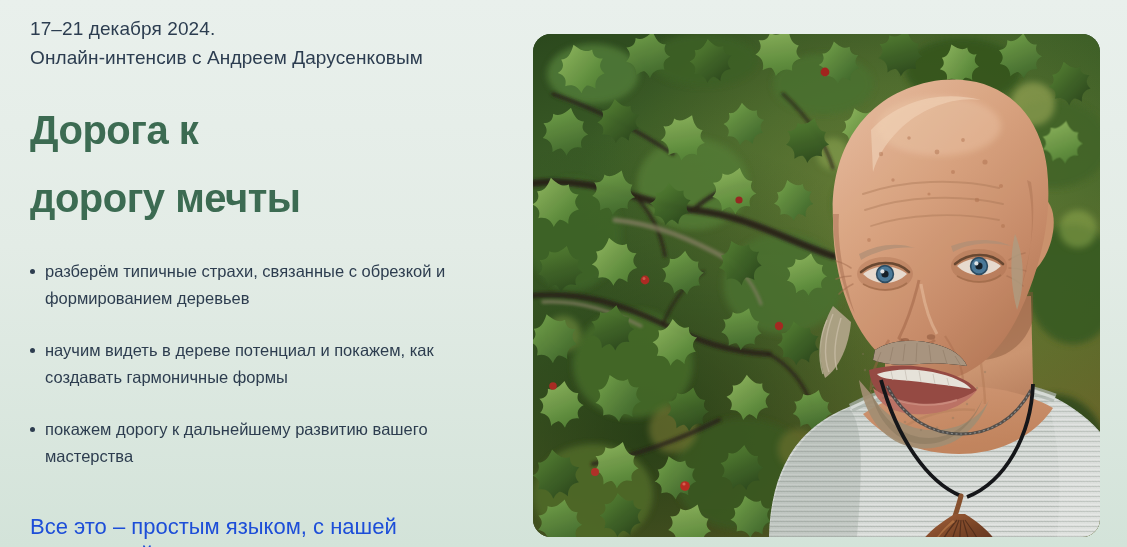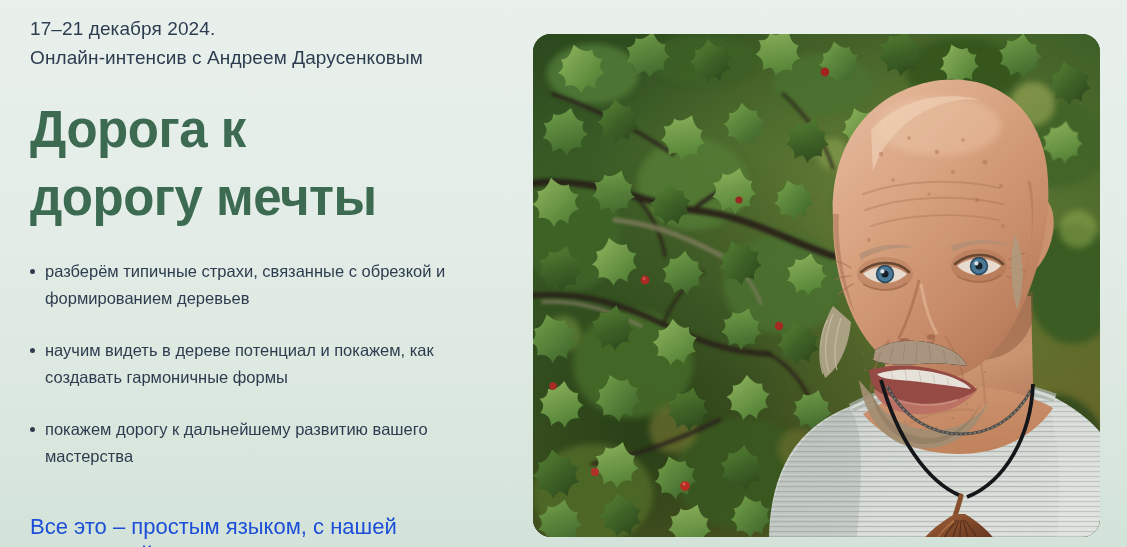--- a/index.html
+++ b/index.html
@@ -36,21 +36,21 @@
     line-height: 29px;
     color: #2c3d50;
     letter-spacing: 0.1px;
     font-weight: 400;
   }
   .eyebrow-line { display: block; white-space: nowrap; }
 
   .headline {
     margin-top: 24px;
     color: #3c6b52;
-    font-size: 51px;
+    font-size: 40px;
     line-height: 68px;
     font-weight: 700;
     letter-spacing: -0.5px;
   }
   .headline-line { display: block; }
 
   .bullet-list {
     margin-top: 26px;
     list-style: none;
   }

